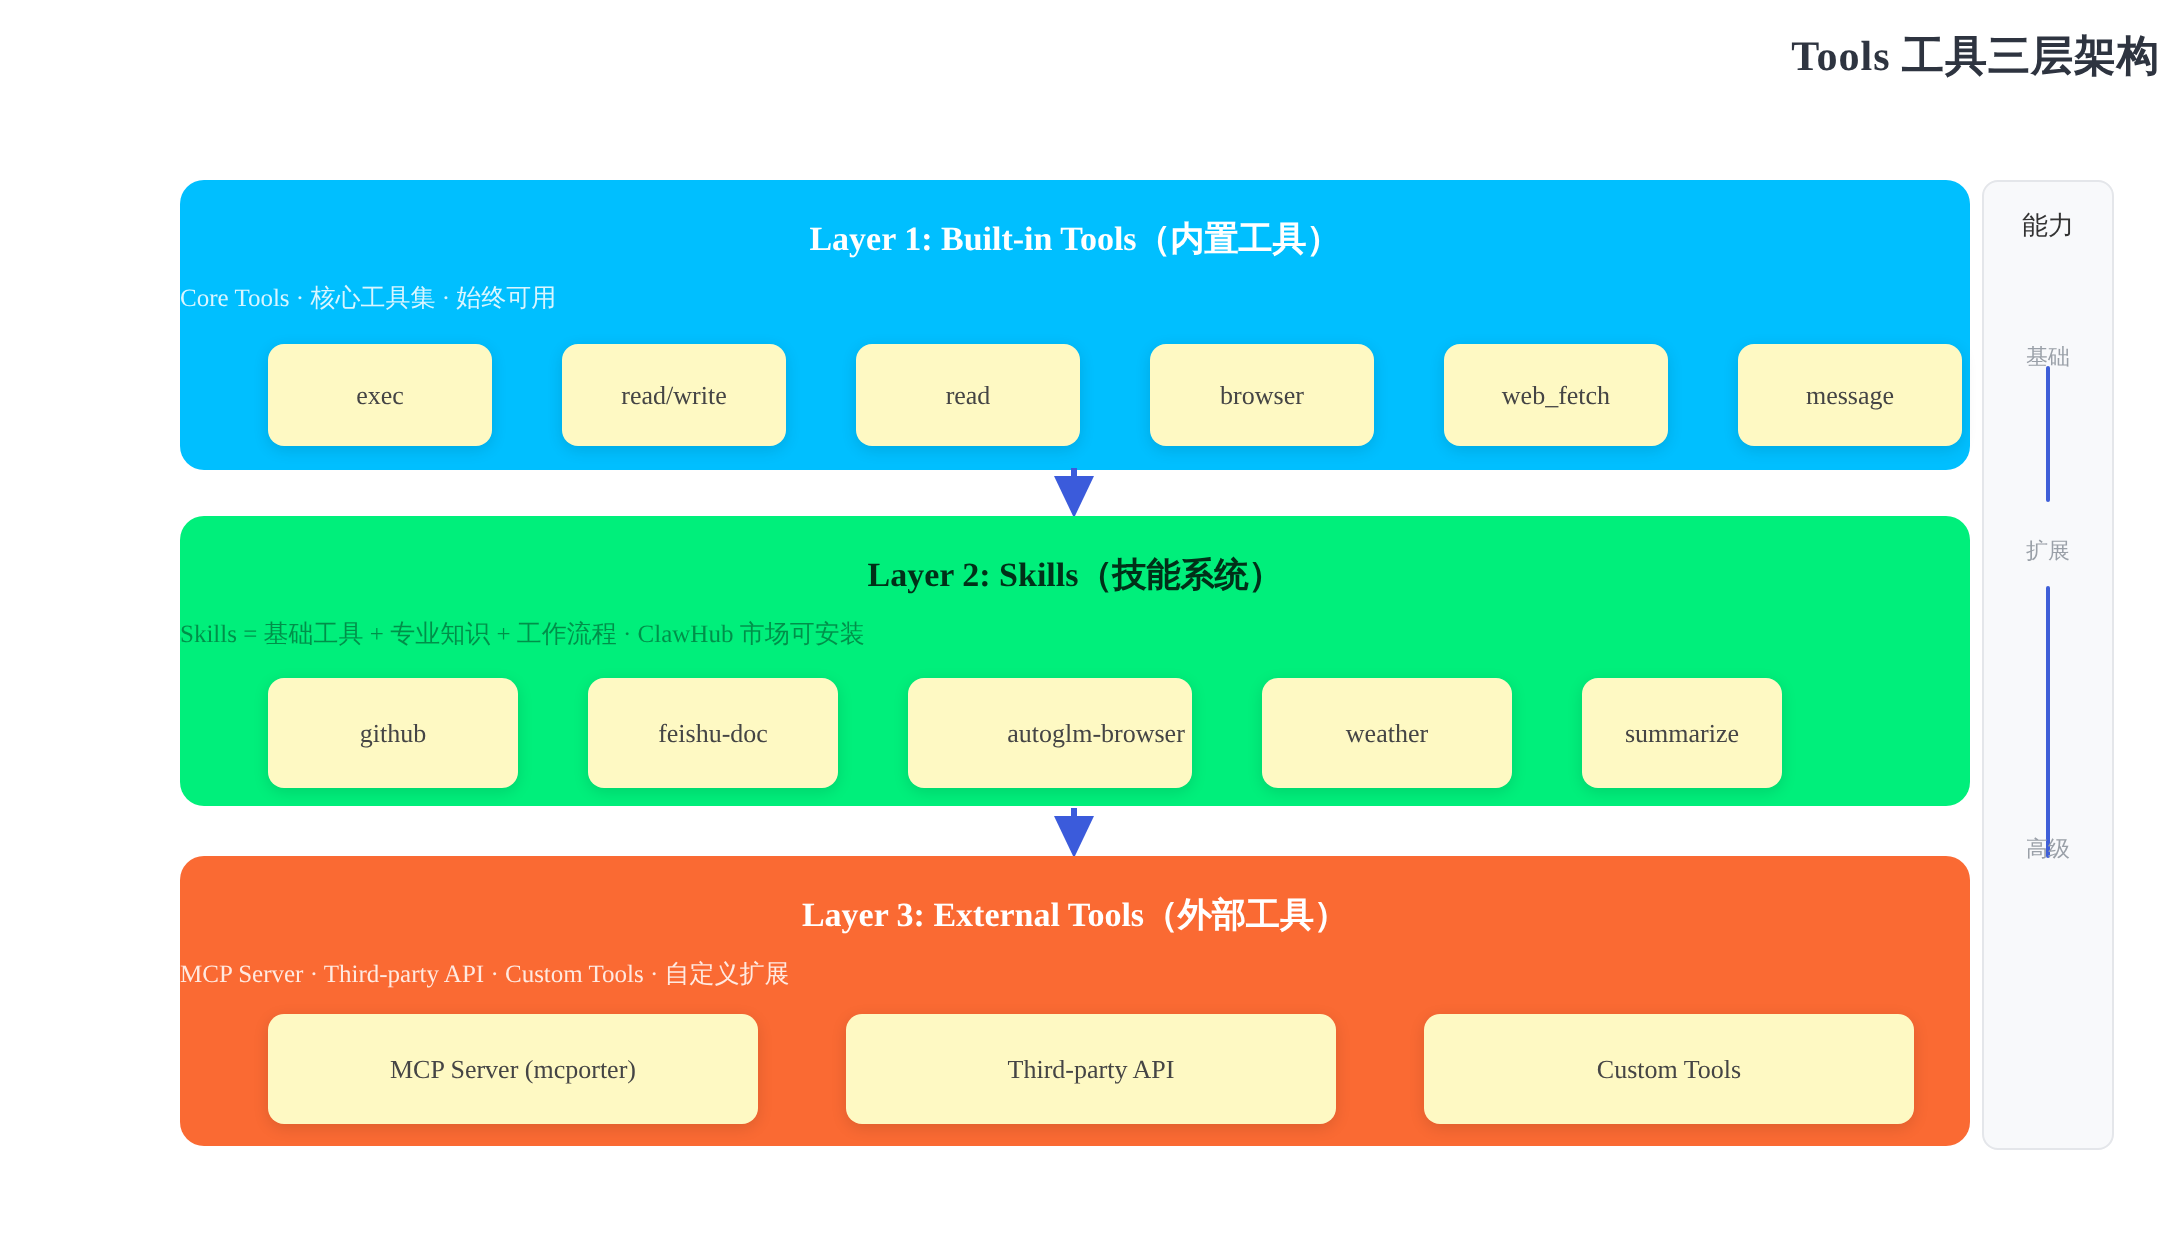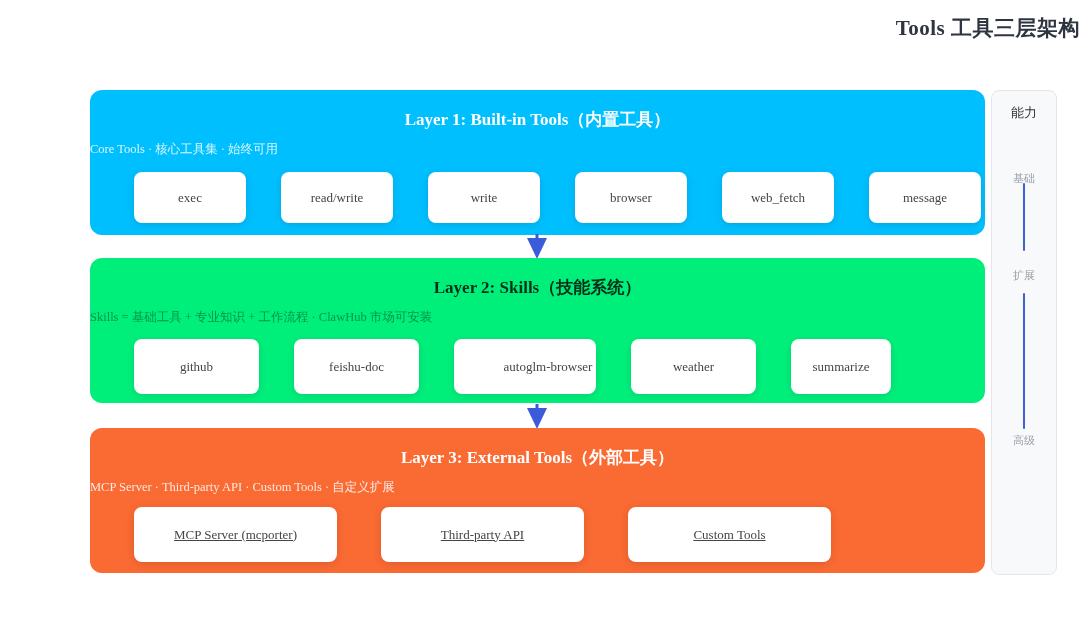--- a/index.html
+++ b/index.html
@@ -32,70 +32,70 @@
   .light-text  .layer-subtitle { color:rgba(255,255,255,0.85); }
   .dark-text   .layer-title    { color:rgba(0,0,0,0.80); }
   .dark-text   .layer-subtitle { color:rgba(0,0,0,0.40); }
   .boxes-row {
     position:absolute; left:44px; display:flex;
   }
   .layer-1 .boxes-row { top:82px; gap:35px; }
   .layer-2 .boxes-row { top:81px; gap:35px; }
   .layer-3 .boxes-row { top:79px; gap:44px; }
   .tool-box {
-    background:#ffffff; border-radius:8px;
+    background:#fef9c3; border-radius:8px;
     box-shadow:0 2px 8px rgba(0,0,0,0.12);
     display:flex; align-items:center; justify-content:center;
     color:#454545; font-size:13px; text-align:center;
   }
   .layer-1 .tool-box { width:112px; height:51px; }
   .layer-2 .tool-box { width:125px; height:55px; }
   .layer-2 .tool-box.wide { width:142px;padding-left:46px; }
   .layer-2 .tool-box.narrow { width:100px; }
-  .layer-3 .tool-box { width:203px; height:55px;text-decoration:underline; }
+  .layer-3 .tool-box { width:245px; height:55px; }
   .flow-arrow {
     position:absolute; left:526px; width:22px; height:25px;
   }
   .flow-arrow-1 { top:234px; }
   .flow-arrow-2 { top:404px; }
   .flow-arrow svg { display:block; }
   .capability-panel {
     position:absolute; left:991px; top:90px; width:66px; height:485px;
     background:#f8f9fb; border:1px solid #e4e6ea; border-radius:8px;
   }
   .cap-title {
     position:absolute; top:13px; left:0; width:100%; text-align:center;
     font-size:13px; font-weight:normal; color:#333333;
   }
   .cap-level {
     position:absolute; left:0; width:100%; text-align:center;
     font-size:11px; color:#9aa0a8;
   }
   .cap-level-0 { top:80px; }
   .cap-level-1 { top:177px; }
-  .cap-level-2 { top:342px; }
+  .cap-level-2 { top:326px; }
   .cap-line {
     position:absolute; left:31px; width:2px; background:currentColor;
     border-radius:1px;
   }
   .cap-line-1 { top:92px;  height:68px; }
   .cap-line-2 { top:202px; height:136px; }
 </style>
 </head>
 <body>
 
 <div class="page-title">Tools 工具三层架构</div>
 
 <div class="layer layer-1 light-text" style="background: rgb(0, 191, 255);">
   <div class="layer-title">Layer 1: Built-in Tools（内置工具）</div>
   <div class="layer-subtitle">Core Tools · 核心工具集 · 始终可用</div>
   <div class="boxes-row">
     <div class="tool-box">exec</div>
     <div class="tool-box">read/write</div>
-    <div class="tool-box">write</div>
+    <div class="tool-box">read</div>
     <div class="tool-box">browser</div>
     <div class="tool-box">web_fetch</div>
     <div class="tool-box">message</div>
   </div>
 </div>
 
 <div class="flow-arrow flow-arrow-1" style="color: rgb(59, 91, 219);">
   <svg width="22" height="25" viewBox="0 0 22 25">
     <rect x="9.5" y="0" width="3" height="6" fill="currentColor"></rect>
     <polygon points="1,4 21,4 11,25" fill="currentColor"></polygon>

